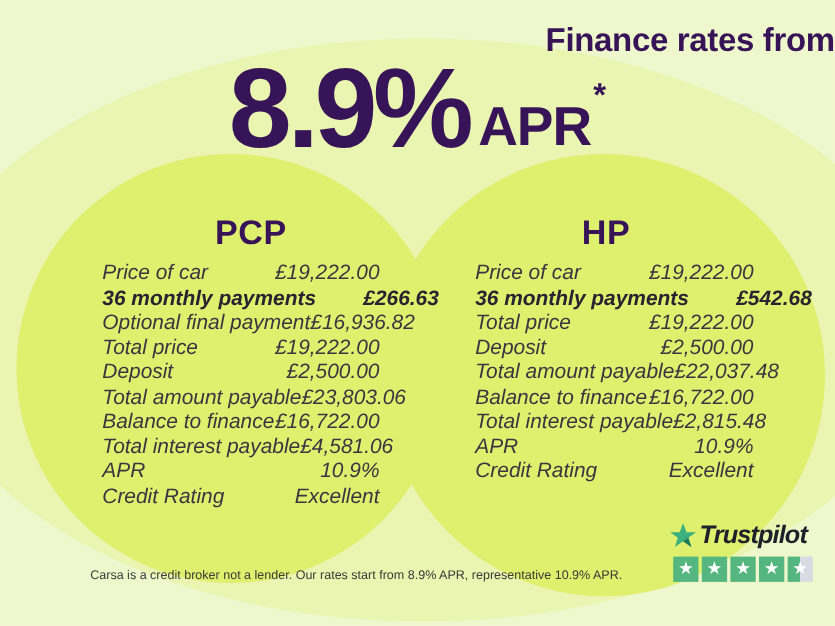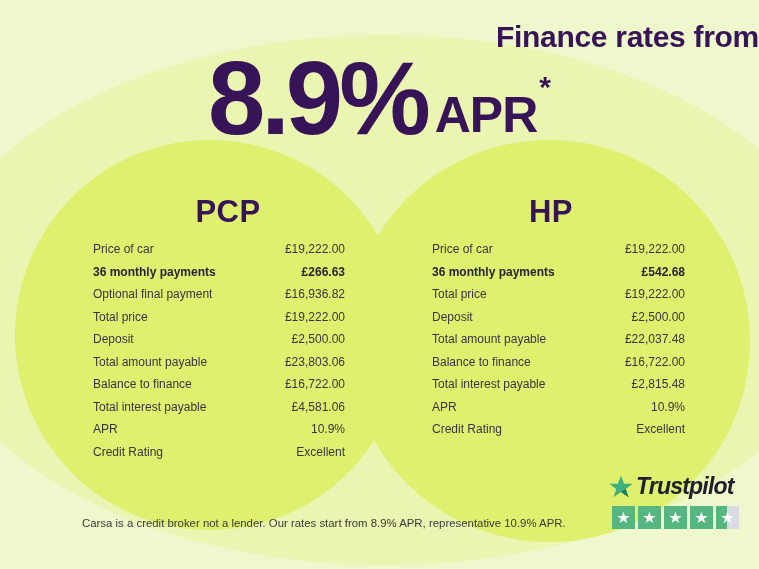--- a/index.html
+++ b/index.html
@@ -48,21 +48,21 @@
     color:var(--purple);font-size:31px;font-weight:bold;letter-spacing:0.5px;
   }
   .col-heading.pcp{left:148px;}
   .col-heading.hp{left:471px;}
 
   .fin-table{position:absolute;top:238px;}
   .fin-table.pcp{left:93px;width:252px;}
   .fin-table.hp{left:432px;width:253px;}
   .fin-row{
     display:flex;justify-content:space-between;align-items:flex-end;
-    line-height:22.5px;font-size:12px;color:var(--tabletext);white-space:nowrap;
+    line-height:22.5px;font-size:19px;color:var(--tabletext);white-space:nowrap;font-style:italic;
   }
   .fin-row .val{text-align:right;}
   .fin-row.bold{font-weight:bold;color:var(--tablebold);gap:43px;}
 
   .disclaimer{
     position:absolute;left:82px;top:516px;width:500px;
     font-size:11.4px;line-height:15.5px;color:var(--disclaimer);
   }
 
   .trustpilot{position:absolute;left:608px;top:473px;width:136px;font-style:italic;}

